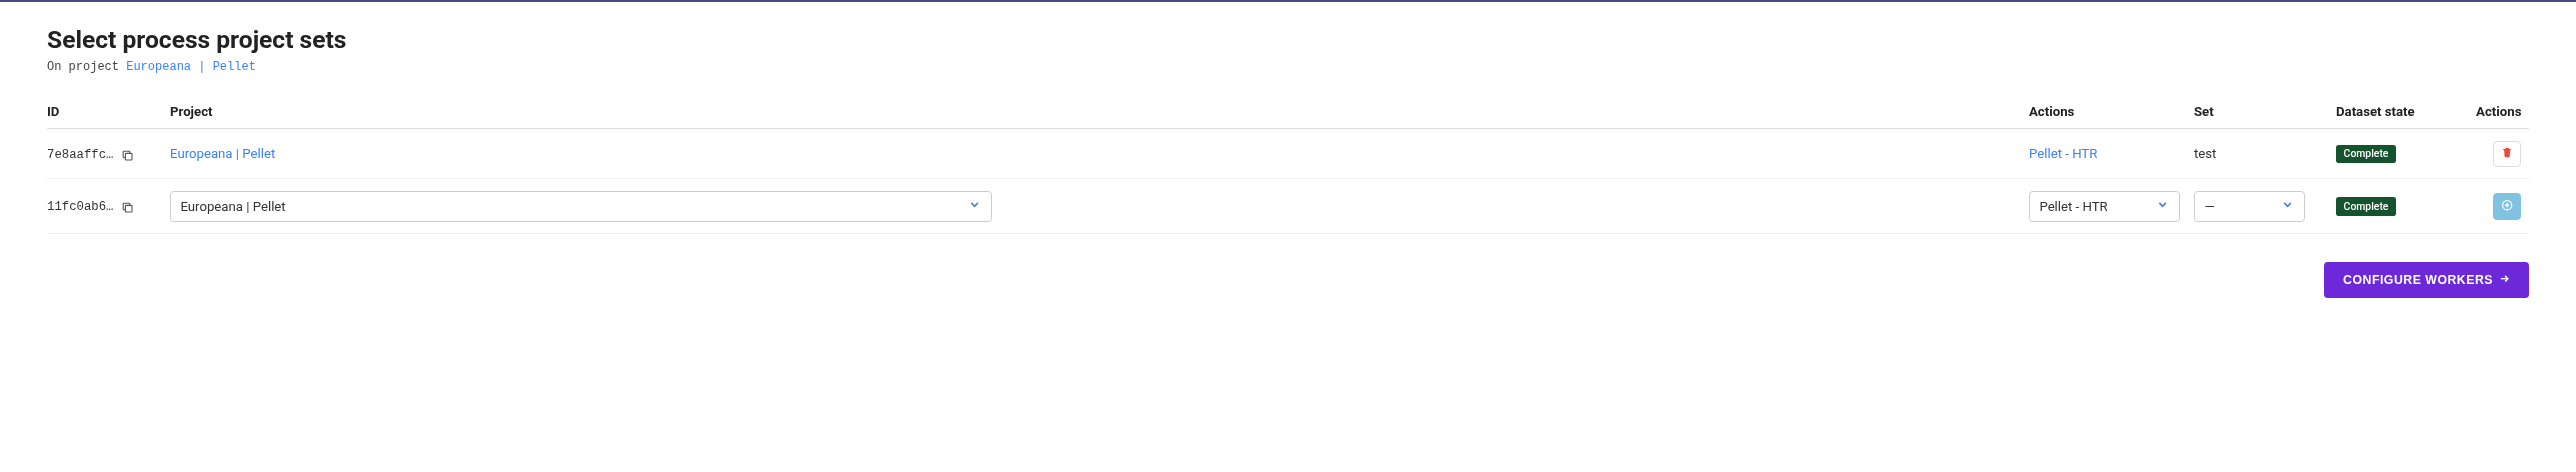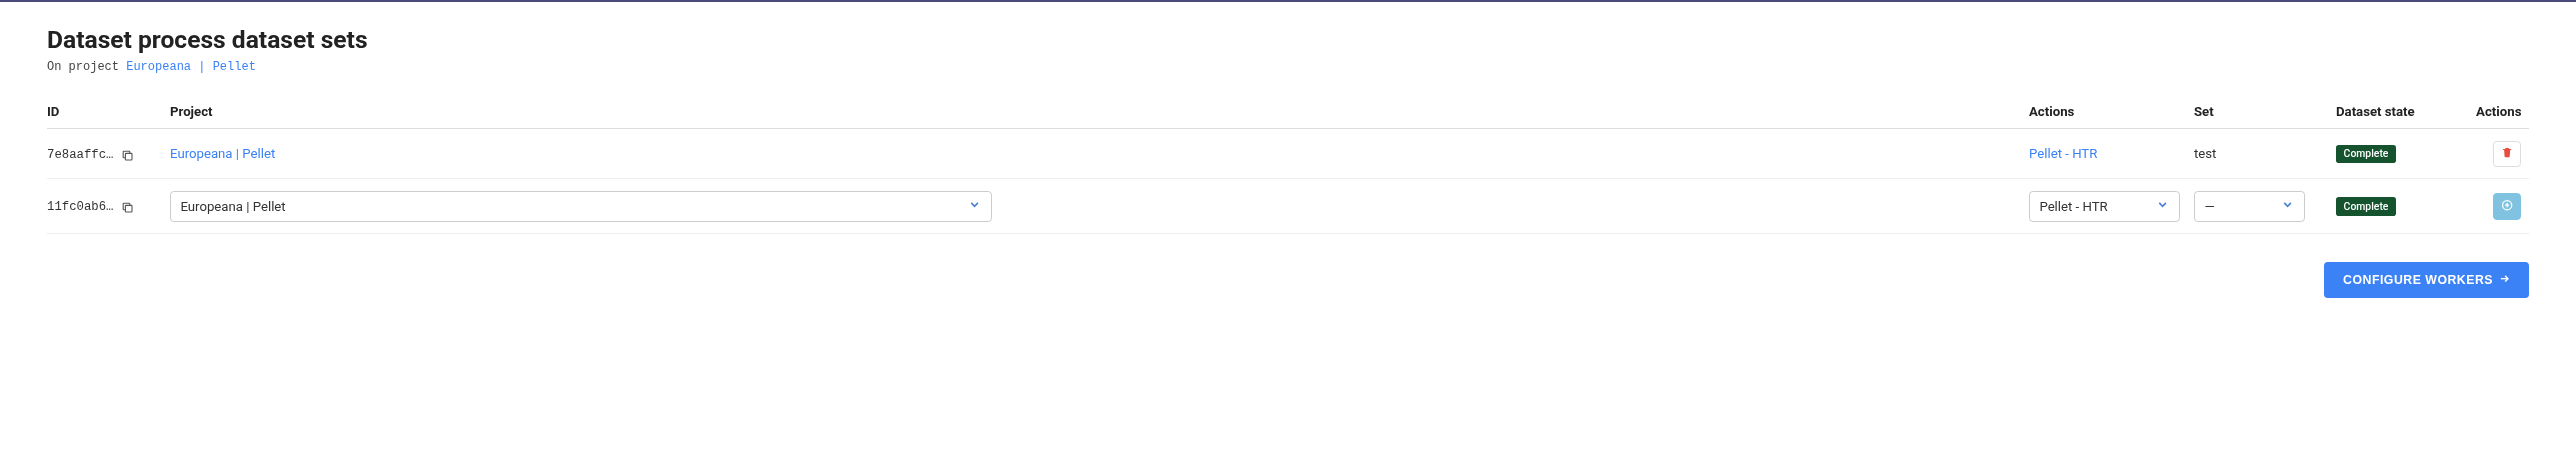--- a/index.html
+++ b/index.html
@@ -147,40 +147,40 @@
     }
     .footer {
       display: flex;
       justify-content: flex-end;
       margin-top: 28px;
     }
     .configure-btn {
       display: inline-flex;
       align-items: center;
       gap: 5.7px;
-      background: #3b82f6;
+      background: #6d28d9;
       color: #fff;
       border: none;
       border-radius: 3.8px;
       padding: 10.4px 19px;
       font-size: 12.3px;
       font-weight: 700;
       letter-spacing: 0.5px;
       cursor: pointer;
     }
     .configure-btn svg {
       width: 11.3px;
       height: 11.3px;
     }
   </style>
 </head>
 <body>
 
 <div class="container">
-  <h1 class="page-title">Dataset process dataset sets</h1>
+  <h1 class="page-title">Select process project sets</h1>
   <div class="subtitle">
     <span>On project </span>
     <a href="#" class="project-link">Europeana | Pellet</a>
   </div>
 
   <table>
     <thead>
       <tr>
         <th class="col-id">ID</th>
         <th class="col-project">Project</th>

